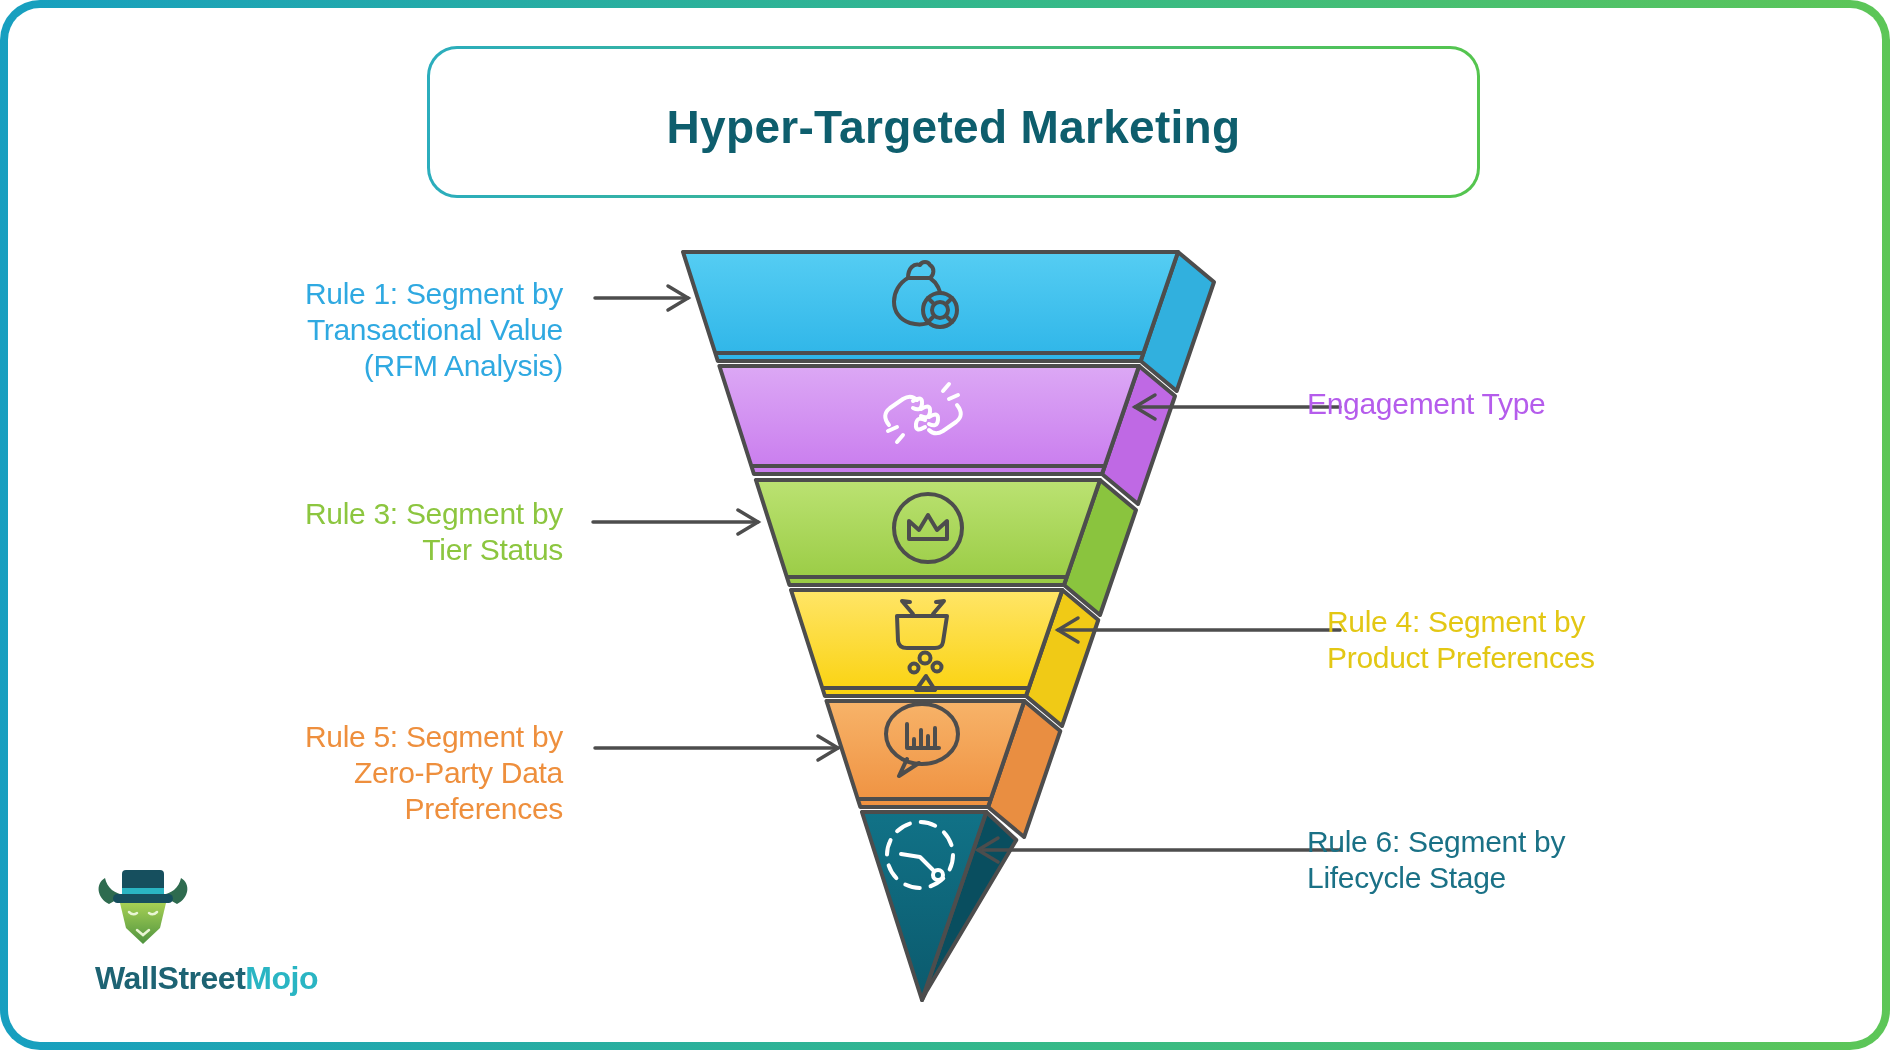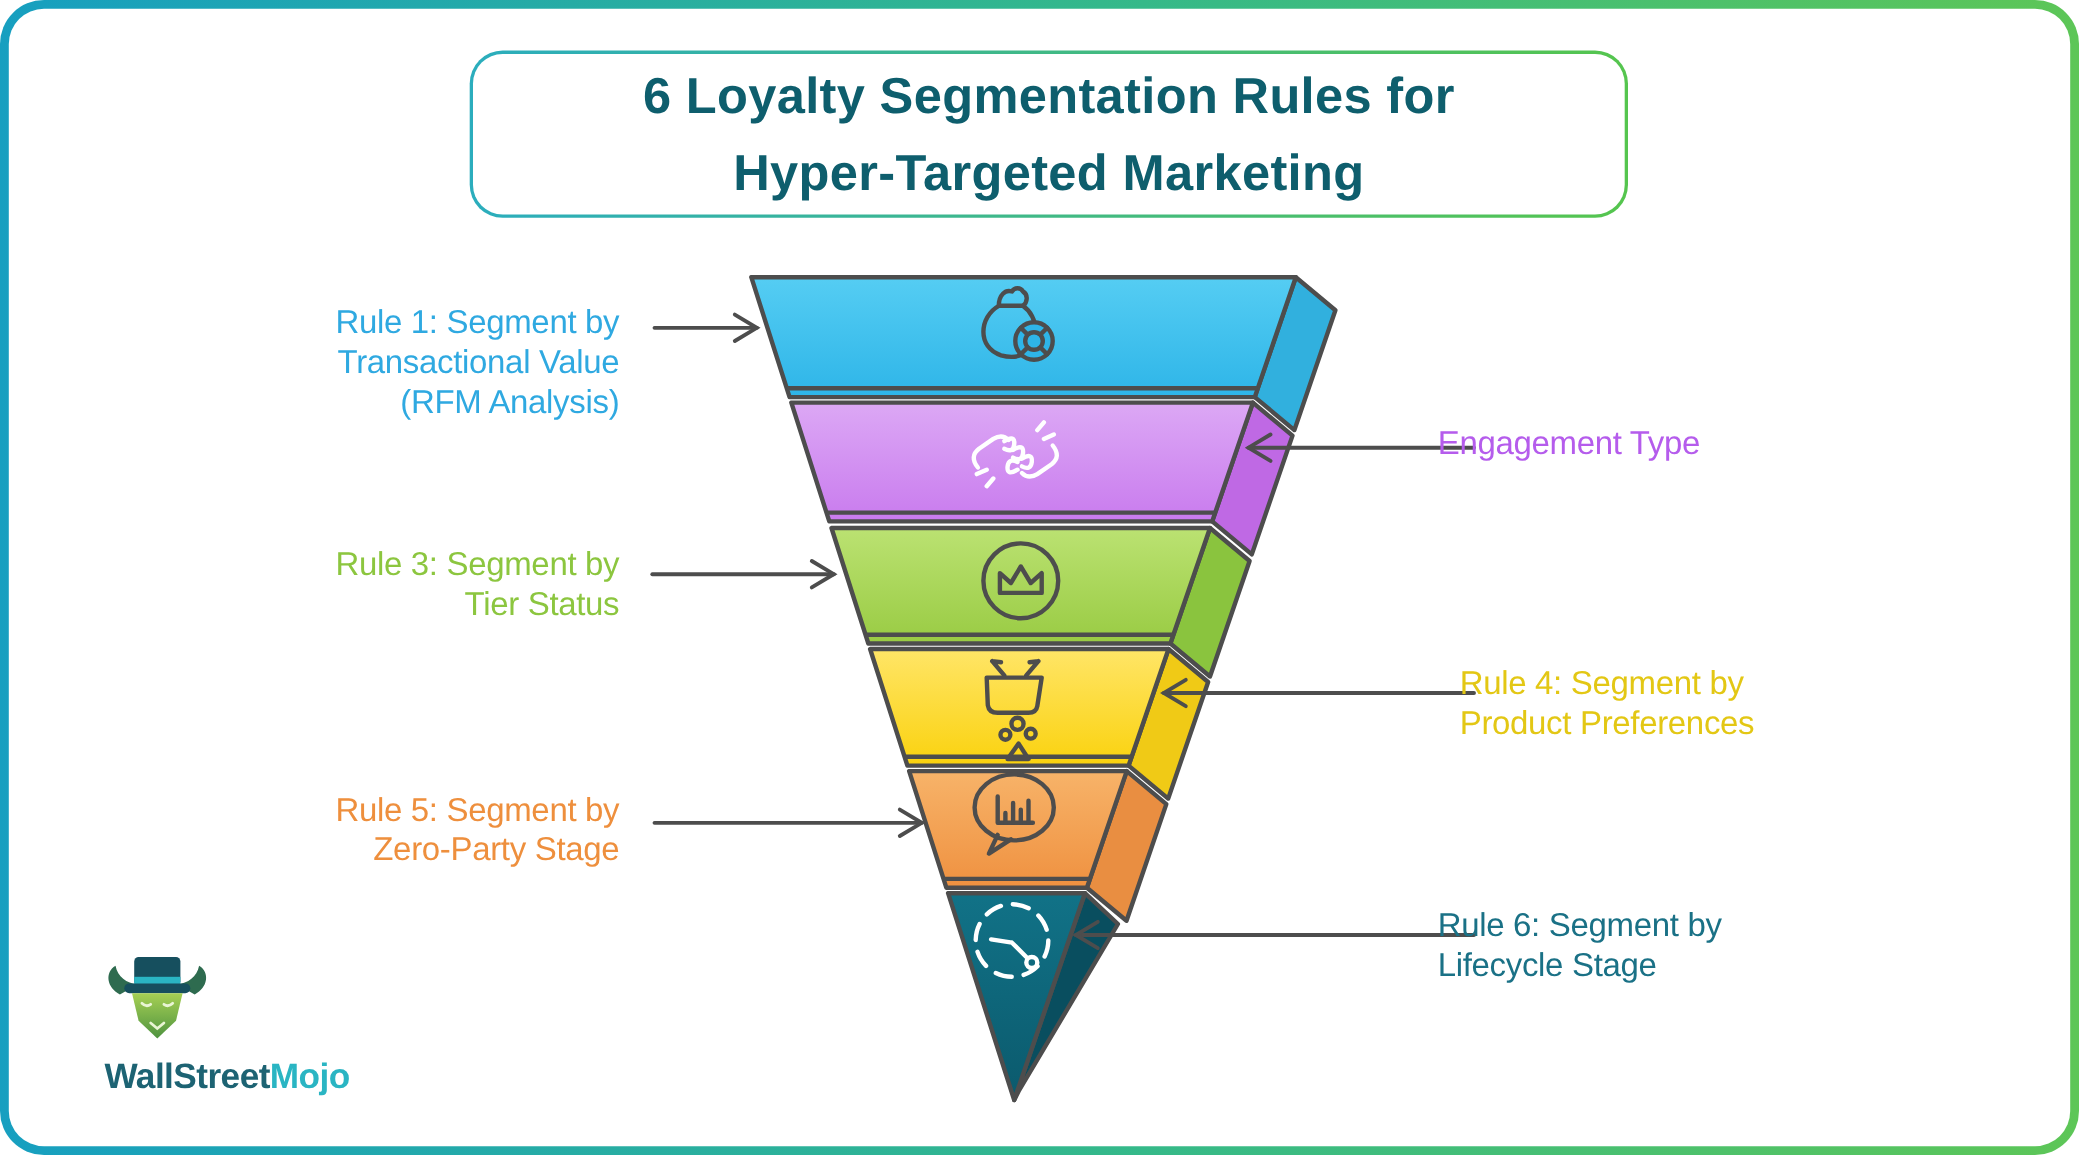--- a/index.html
+++ b/index.html
@@ -137,21 +137,20 @@
     <path d="M 818,736 L 838,748 L 818,760"></path>
       </g>
       <g stroke="#4d4d4d" stroke-width="3.5" fill="none" stroke-linecap="round">
     <line x1="1340" y1="850" x2="978" y2="850"></line>
     <path d="M 998,838 L 978,850 L 998,862"></path>
       </g>
     </svg>
 
   <div class="title-box">
     <div class="title-inner">
-      <div class="title-line" style="color: rgb(14, 94, 109);">6 Loyalty Segmentation Rules for</div>
       <div class="title-line" style="color: rgb(14, 94, 109); margin-top: 10px;">Hyper-Targeted Marketing</div>
     </div>
   </div>
 
   <div class="rule-label" id="rule-label-1" style="color: rgb(47, 169, 225);">
       <div class="lbl-line">Rule 1: Segment by</div>
       <div class="lbl-line">Transactional Value</div>
       <div class="lbl-line">(RFM Analysis)</div>
     </div>
   <div class="rule-label" id="rule-label-2" style="color: rgb(181, 92, 236);">
@@ -160,21 +159,22 @@
   <div class="rule-label" id="rule-label-3" style="color: rgb(140, 198, 63); margin-left: 43px;">
       <div class="lbl-line">Rule 3: Segment by</div>
       <div class="lbl-line">Tier Status</div>
     </div>
   <div class="rule-label" id="rule-label-4" style="color: rgb(227, 199, 20); margin-left: 20px;">
       <div class="lbl-line">Rule 4: Segment by</div>
       <div class="lbl-line">Product Preferences</div>
     </div>
   <div class="rule-label" id="rule-label-5" style="color: rgb(238, 143, 61);">
       <div class="lbl-line">Rule 5: Segment by</div>
-      <div class="lbl-line">Zero-Party Stage</div>
+      <div class="lbl-line">Zero-Party Data</div>
+      <div class="lbl-line">Preferences</div>
     </div>
   <div class="rule-label" id="rule-label-6" style="color: rgb(26, 113, 134);">
       <div class="lbl-line">Rule 6: Segment by</div>
       <div class="lbl-line">Lifecycle Stage</div>
     </div>
 
   <div class="brand">
     <svg width="96" height="78" viewBox="0 0 96 78">
       <defs>
         <linearGradient id="faceg" x1="0" y1="0" x2="0" y2="1">

